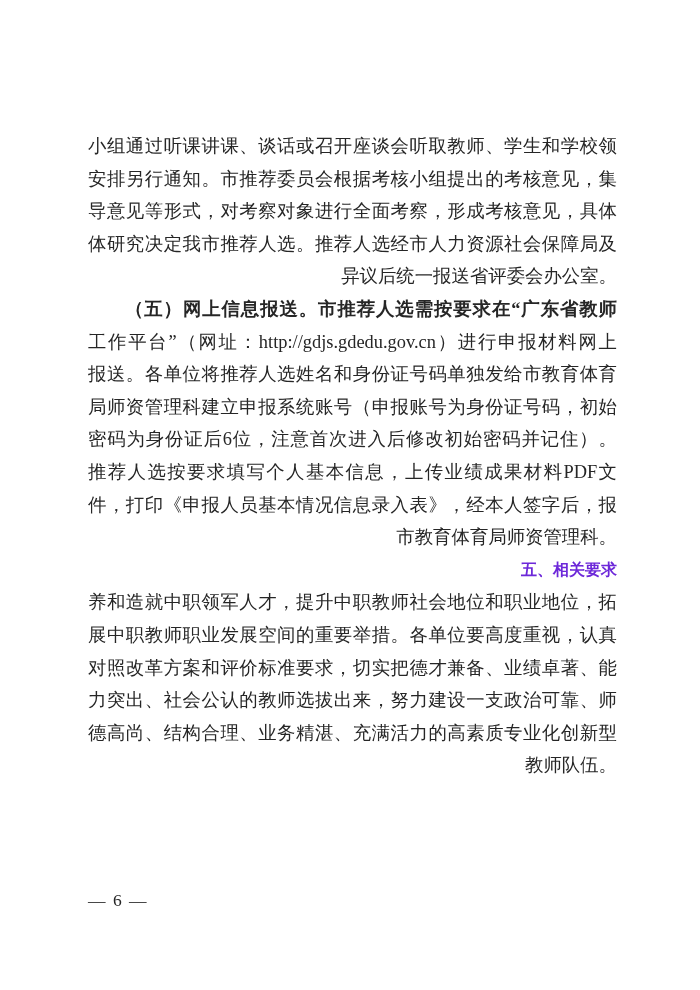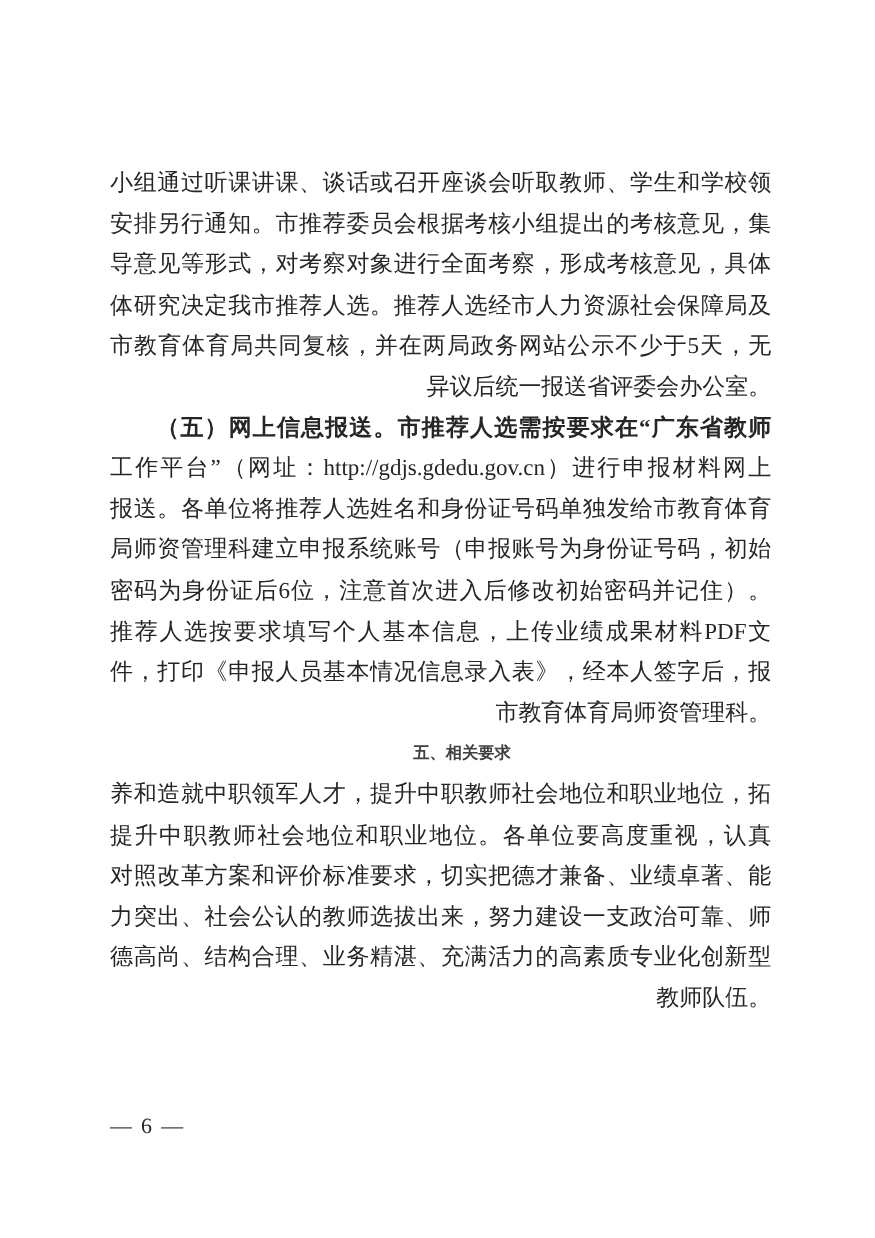--- a/index.html
+++ b/index.html
@@ -39,56 +39,55 @@
   }
   .line.body-indent {
     text-align: justify;
     text-align-last: justify;
     padding-left: 37px;
     font-weight: bold;
   }
   .line.heading {
     font-family: "Liberation Sans", "DejaVu Sans", sans-serif;
     font-weight: 700;
-    font-size: 13px;
+    font-size: 16px;
     padding-left: 34px;
-    text-align: center;
-    color: #404040;
+    text-align: right;
+    color: #6d28d9;
   }
   .footer {
     position: absolute;
     left: 88px;
     top: 888px;
     font-size: 17.5px;
     line-height: 24px;
     letter-spacing: 1.5px;
     color: #262626;
   }
 </style>
 </head>
 <body>
 
 <div class="page">
   <div class="text-block">
       <div class="line body">小组通过听课讲课、谈话或召开座谈会听取教师、学生和学校领</div>
       <div class="line body">安排另行通知。市推荐委员会根据考核小组提出的考核意见，集</div>
       <div class="line body">导意见等形式，对考察对象进行全面考察，形成考核意见，具体</div>
       <div class="line body">体研究决定我市推荐人选。推荐人选经市人力资源社会保障局及</div>
-      <div class="line body">市教育体育局共同复核，并在两局政务网站公示不少于5天，无</div>
       <div class="line body-end">异议后统一报送省评委会办公室。</div>
       <div class="line body-indent">（五）网上信息报送。市推荐人选需按要求在“广东省教师</div>
       <div class="line body">工作平台”（网址：http://gdjs.gdedu.gov.cn）进行申报材料网上</div>
       <div class="line body">报送。各单位将推荐人选姓名和身份证号码单独发给市教育体育</div>
       <div class="line body">局师资管理科建立申报系统账号（申报账号为身份证号码，初始</div>
       <div class="line body">密码为身份证后6位，注意首次进入后修改初始密码并记住）。</div>
       <div class="line body">推荐人选按要求填写个人基本信息，上传业绩成果材料PDF文</div>
       <div class="line body">件，打印《申报人员基本情况信息录入表》，经本人签字后，报</div>
       <div class="line body-end">市教育体育局师资管理科。</div>
       <div class="line heading">五、相关要求</div>
       <div class="line body">养和造就中职领军人才，提升中职教师社会地位和职业地位，拓</div>
-      <div class="line body">提升中职教师社会地位和职业地位。各单位要高度重视，认真</div>
+      <div class="line body">展中职教师职业发展空间的重要举措。各单位要高度重视，认真</div>
       <div class="line body">对照改革方案和评价标准要求，切实把德才兼备、业绩卓著、能</div>
       <div class="line body">力突出、社会公认的教师选拔出来，努力建设一支政治可靠、师</div>
       <div class="line body">德高尚、结构合理、业务精湛、充满活力的高素质专业化创新型</div>
       <div class="line body-end">教师队伍。</div>
     </div>
   <div class="footer">— 6 —</div>
 </div>
 
 </body></html>

